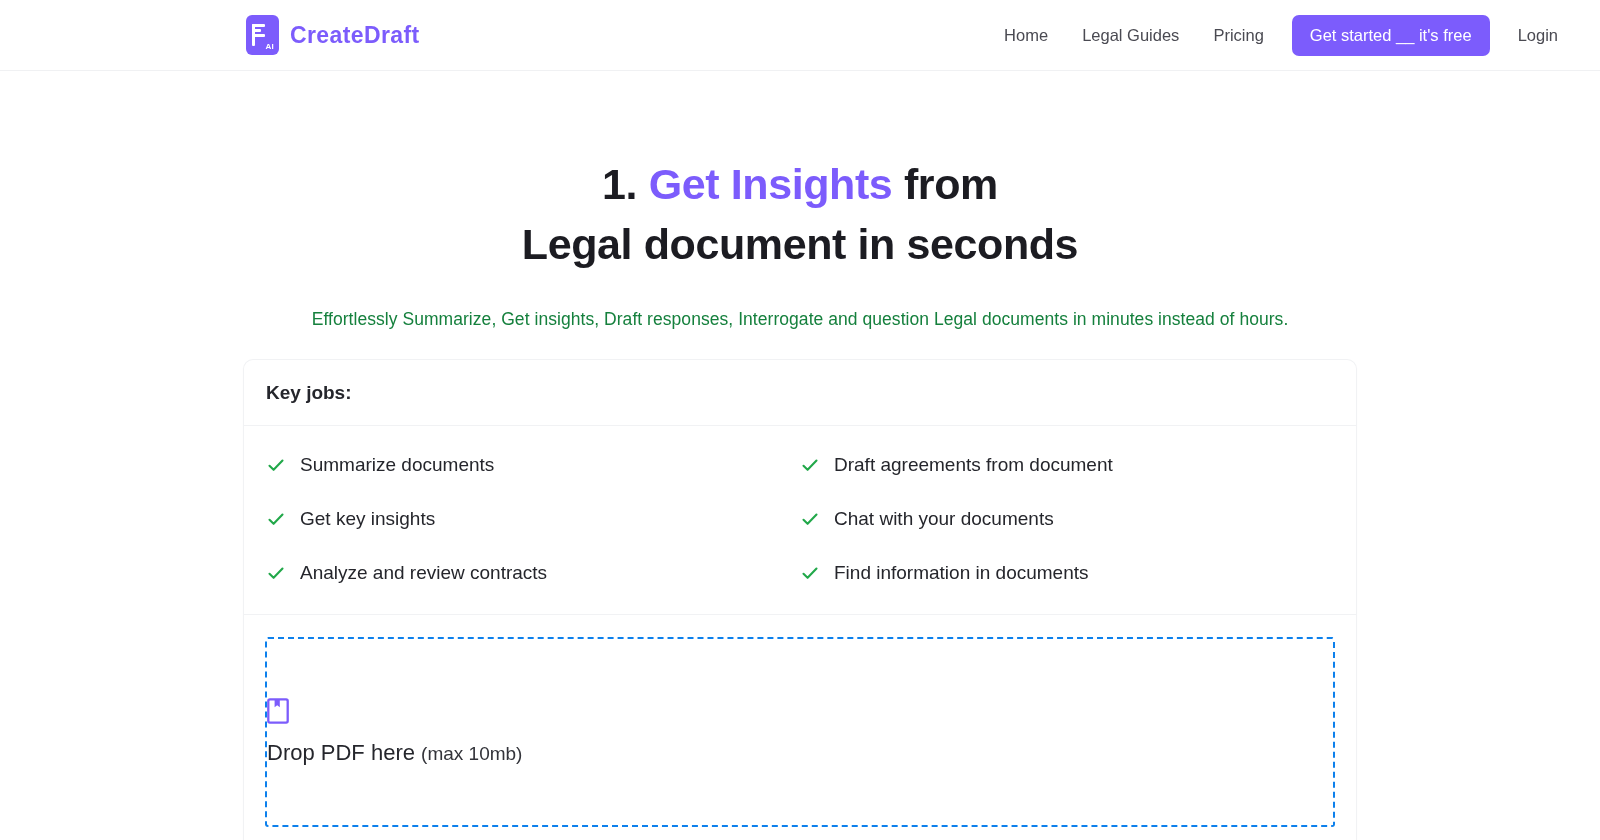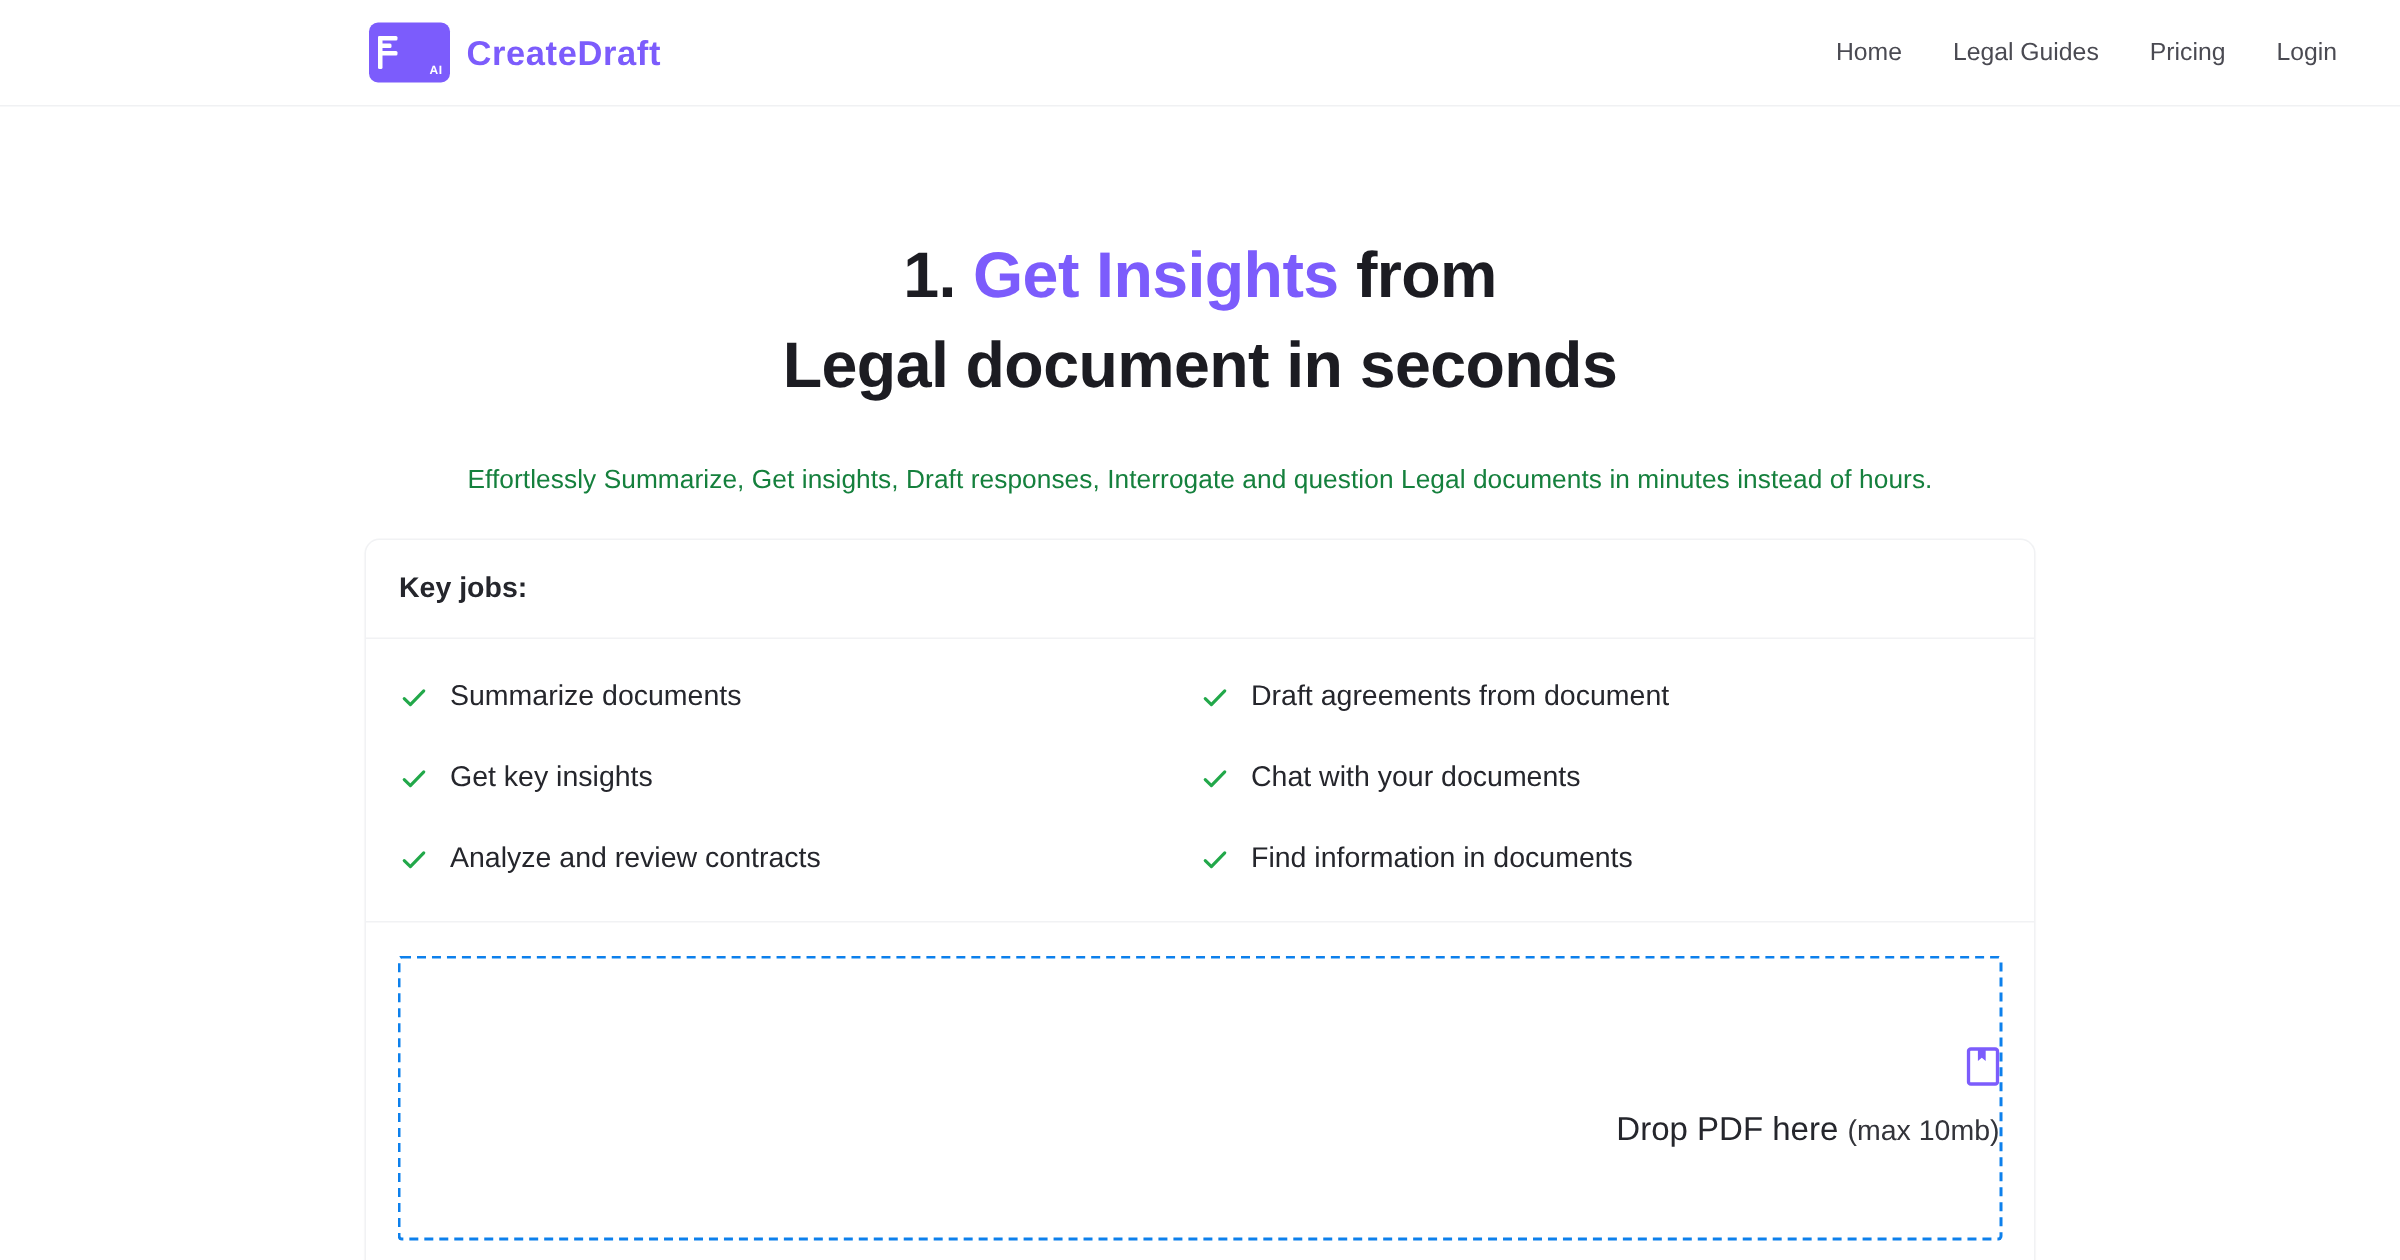--- a/index.html
+++ b/index.html
@@ -24,21 +24,21 @@
   }
 
   .brand {
     display: flex;
     align-items: center;
     gap: 11px;
     cursor: pointer;
   }
 
   .brand-mark {
-    width: 54px;
+    width: 33px;
     height: 40px;
     border-radius: 6px;
     background: #7c5cfc;
     position: relative;
     flex: none;
   }
   .brand-mark .bar {
     position: absolute;
     left: 6px;
     height: 2.6px;
@@ -165,21 +165,21 @@
   }
 
   
   .dropzone-wrap { padding: 22px 21px 22px; }
   .dropzone {
     border: 2.5px dashed #0d80ec;
     border-radius: 3px;
     height: 190px;
     display: flex;
     flex-direction: column;
-    align-items: flex-end;
+    align-items: flex-start;
     justify-content: center;
     gap: 16px;
     cursor: pointer;
     background: #ffffff;
   }
   .dropzone-icon { display: block; }
   .dropzone-text {
     font-size: 22px;
     color: #25262c;
   }
@@ -201,20 +201,21 @@
       <span class="bar b3"></span>
       <span class="ai">AI</span>
     </span>
     <span class="brand-name">CreateDraft</span>
   </div>
 
   <nav class="nav">
     <a class="nav-link">Home</a>
     <a class="nav-link">Legal Guides</a>
     <a class="nav-link">Pricing</a>
+    <button class="nav-cta">Get started __ it's free</button>
     <a class="nav-link">Login</a>
   </nav>
 
 </header>
 
 <main>
 
   <section class="hero">
     <h1 class="headline">
       <span>1. </span><span class="accent">Get Insights</span><span> from</span>

